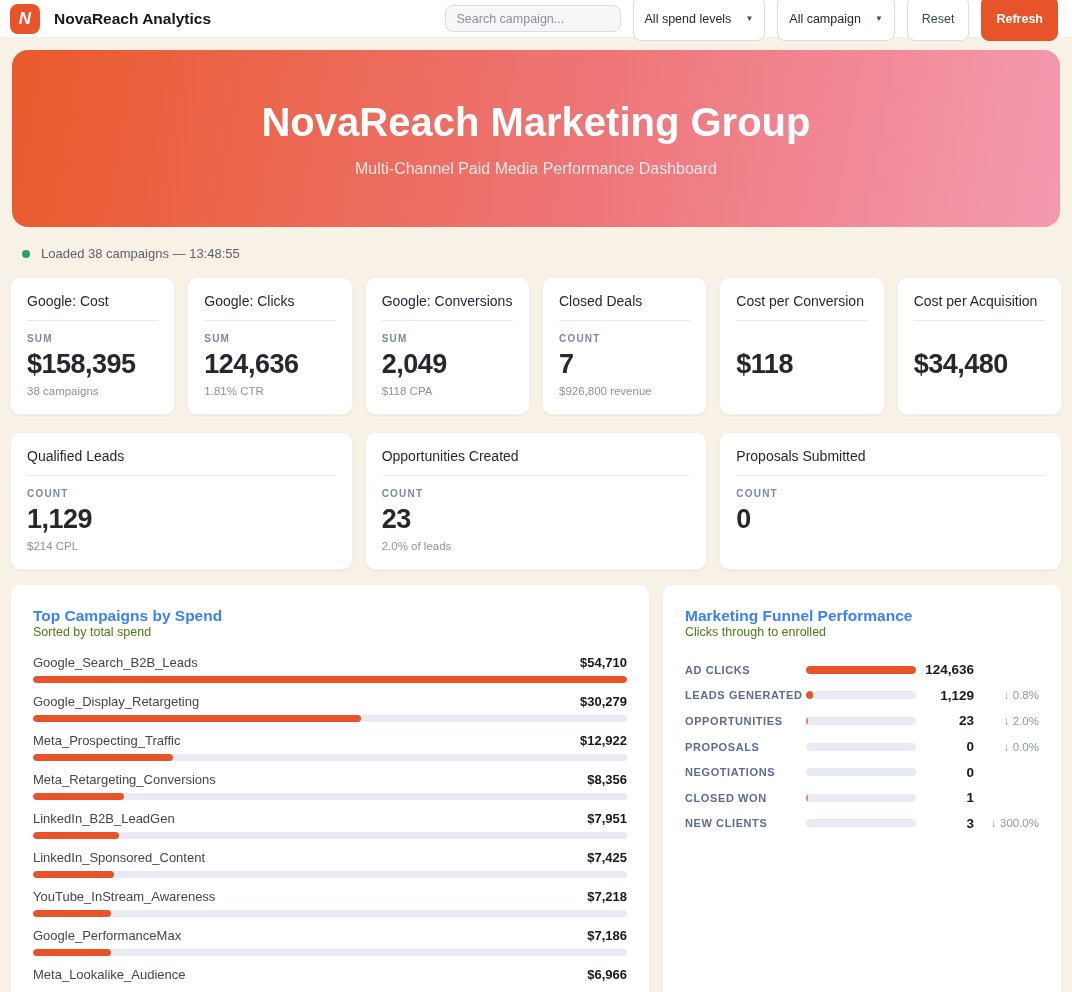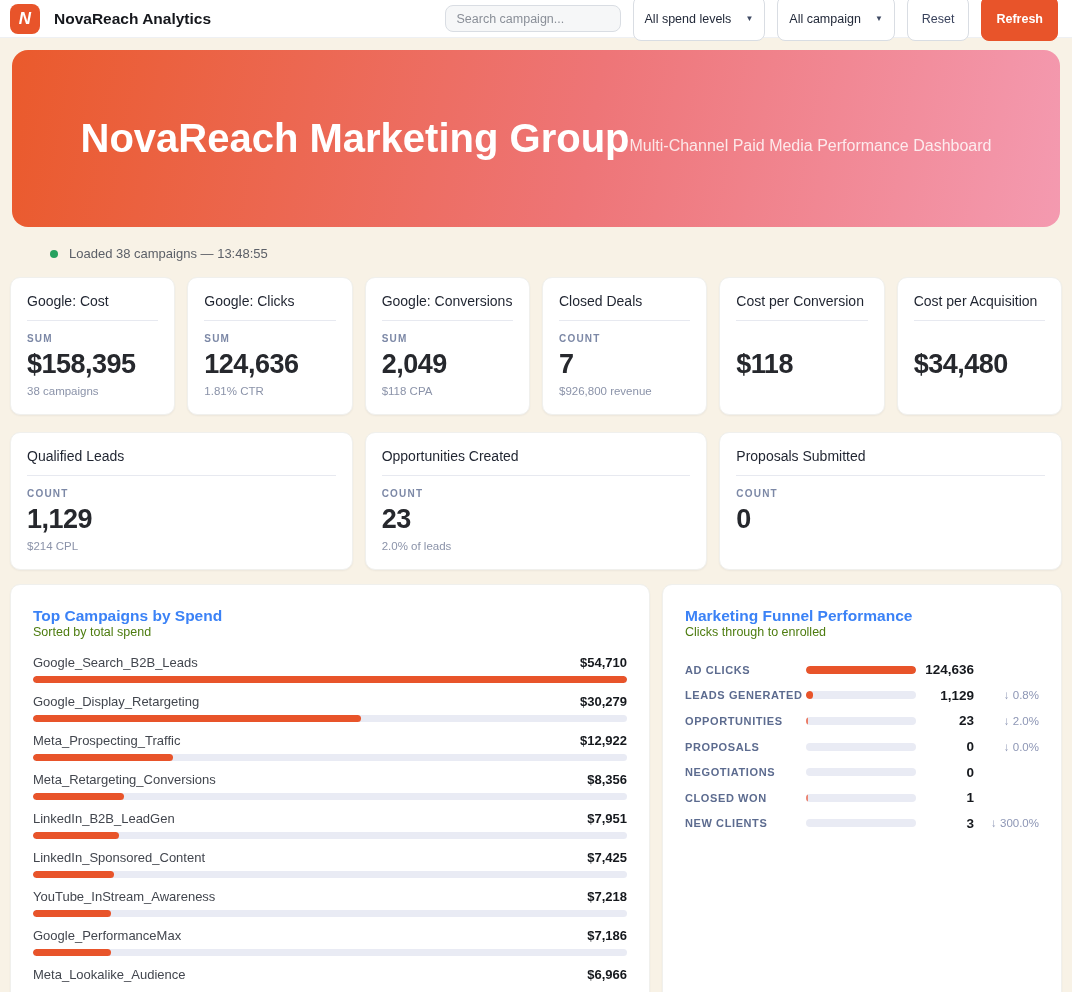--- a/index.html
+++ b/index.html
@@ -42,27 +42,27 @@
     height:45px;border-radius:8px;padding:0 14px;font-size:12.5px;
     display:flex;align-items:center;cursor:pointer;white-space:nowrap;
     font-family:Liberation Sans, sans-serif;
   }
   .btn-reset{background:#fff;border:1px solid #d9dde3;color:#39425c;font-weight:500;}
   .btn-refresh{background:var(--accent);border:1px solid var(--accent);color:#fff;font-weight:bold;}
   
   .hero{
     margin:12px 12px 0;height:177px;border-radius:16px;
     background:linear-gradient(100deg,#ea5a2c 0%,#ee7577 55%,#f49ab0 100%);
-    display:flex;flex-direction:row;align-items:center;justify-content:center;
+    display:flex;flex-direction:column;align-items:center;justify-content:center;
     color:#fff;text-align:center;
   }
   .hero-title{font-size:40px;font-weight:bold;letter-spacing:0;}
   .hero-subtitle{font-size:16px;color:rgba(255,255,255,0.82);margin-top:15px;}
   
-  .status{display:flex;align-items:center;gap:11px;padding:19px 12px 11px 22px;margin-left:28px;}
+  .status{display:flex;align-items:center;gap:11px;padding:19px 12px 11px 22px;}
   .status-dot{width:8px;height:8px;border-radius:50%;background:#27a15f;}
   .status-text{font-size:13px;color:#5c6068;}
   
   .kpi-grid{display:grid;gap:12px;padding:5px 10px 0;}
   .kpi-grid.row1{grid-template-columns:repeat(6,1fr);}
   .kpi-grid.row2{grid-template-columns:repeat(3,1fr);margin-top:12px;}
   .card{
     background:#fff;border:1px solid #f0f0ed;border-radius:10px;
     padding:15px 16px 14px;height:138px;
     box-shadow:0 1px 2px rgba(16,24,40,.05);

